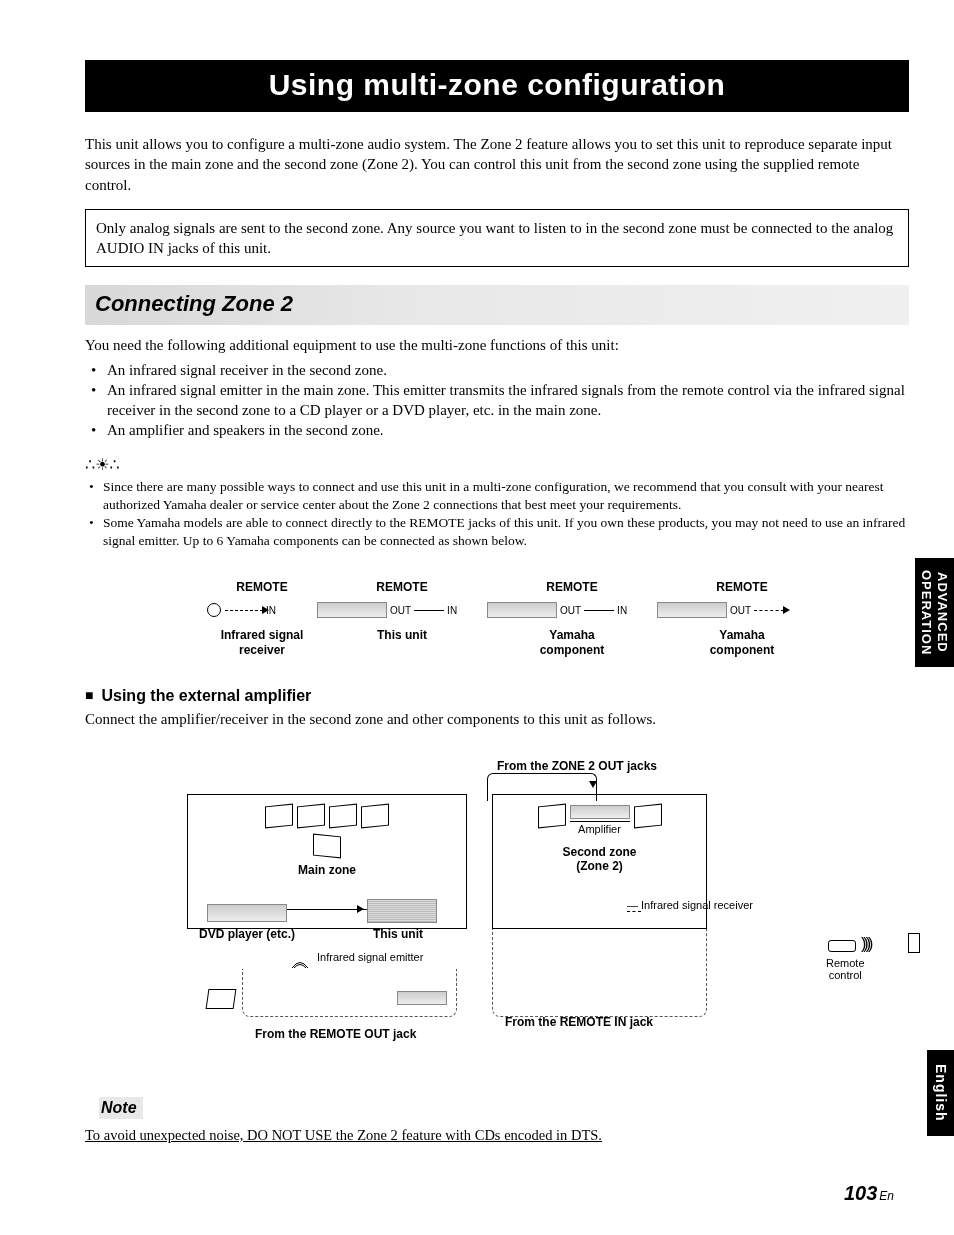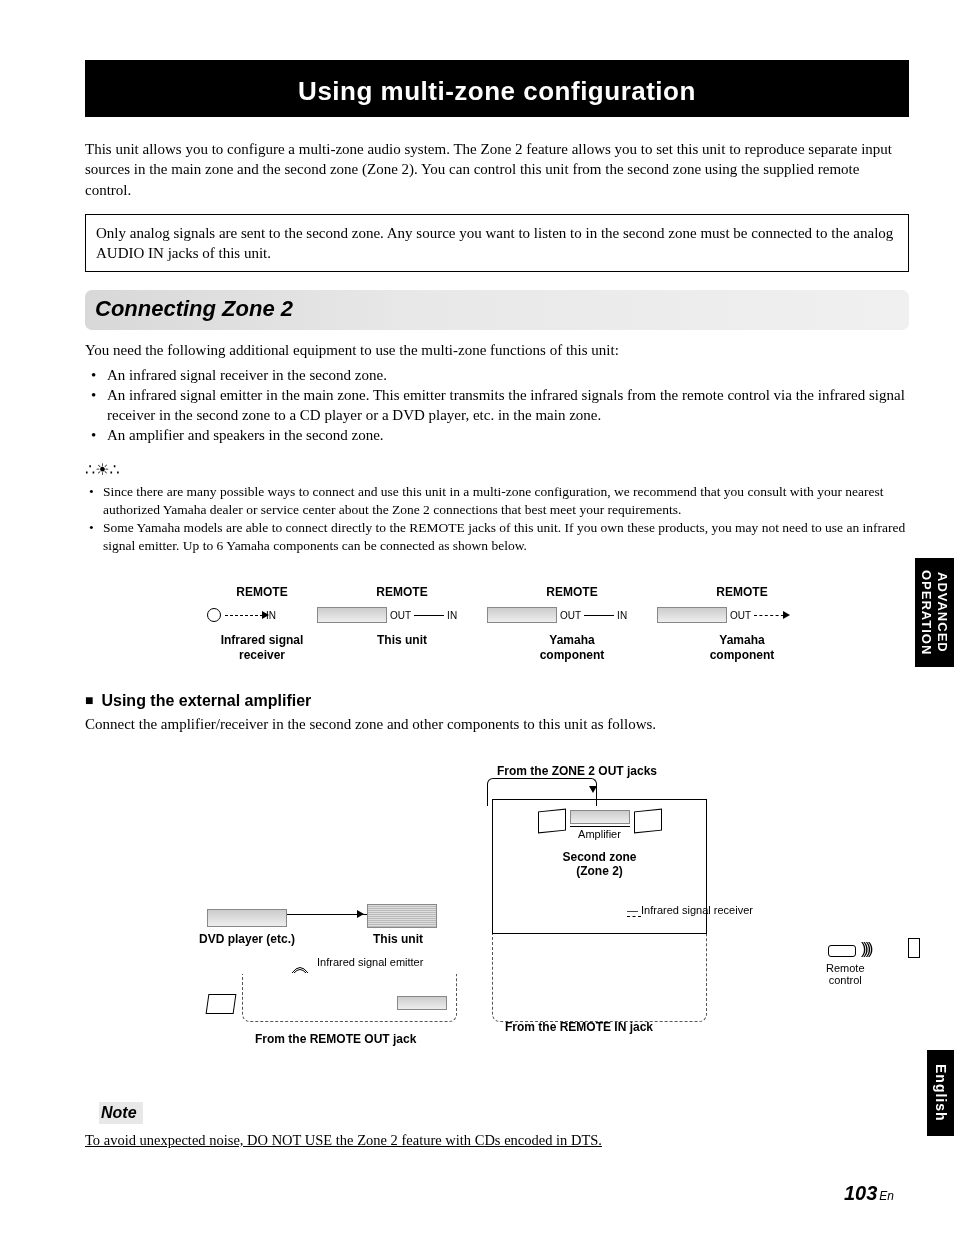--- a/index.html
+++ b/index.html
@@ -10,23 +10,23 @@
     height: 1235px;
     position: relative;
     padding: 60px 45px 40px 85px;
     color: #000;
   }
   .title-bar {
     background: #000;
     color: #fff;
     font-family: Arial, Helvetica, sans-serif;
     font-weight: bold;
-    font-size: 26px;
+    font-size: 30px;
     text-align: center;
-    padding: 16px 0 10px 0;
+    padding: 8px 0 10px 0;
     margin-bottom: 22px;
     letter-spacing: 0.5px;
   }
   .intro {
     font-size: 15px;
     line-height: 1.35;
     margin-bottom: 14px;
   }
   .info-box {
     border: 1.5px solid #000;
@@ -36,21 +36,20 @@
     margin-bottom: 18px;
   }
   .section-header {
     background: linear-gradient(to right, #d8d8d8 0%, #e8e8e8 40%, #f0f0f0 100%);
     font-family: Arial, Helvetica, sans-serif;
     font-weight: bold;
     font-style: italic;
     font-size: 22px;
     padding: 6px 10px 8px 10px;
     margin-bottom: 10px;
-    border-radius: 7px;
   }
   .body-text {
     font-size: 15px;
     line-height: 1.35;
     margin-bottom: 4px;
   }
   ul.bullets {
     list-style: none;
     padding-left: 4px;
     margin-bottom: 14px;
@@ -345,20 +344,32 @@
 </div>
 
 <div class="sub-heading"><span class="square">■</span><span>Using the external amplifier</span></div>
 <p class="body-text">Connect the amplifier/receiver in the second zone and other components to this unit as follows.</p>
 
 <div class="setup-diagram">
   <div class="diag-caption" style="left:310px; top:0;">From the ZONE 2 OUT jacks</div>
   <div style="position:absolute; left:300px; top:14px; width:110px; height:28px; border:1.5px solid #000; border-bottom:none; border-radius:6px 6px 0 0;"></div>
   <div style="position:absolute; left:402px; top:22px; width:0;height:0;border-left:4px solid transparent;border-right:4px solid transparent;border-top:7px solid #000;"></div>
 
+  <div class="zone-box mainzone">
+    <div class="comp-row">
+      <div class="comp-icon"></div>
+      <div class="comp-icon"></div>
+      <div class="comp-icon"></div>
+      <div class="comp-icon"></div>
+    </div>
+    <div style="margin-top:8px">
+        <div class="comp-icon" style="margin:0 auto;transform:skewY(6deg)"></div>
+      </div>
+    <div class="zone-label" style="margin-top:6px">Main zone</div>
+  </div>
 
   <div class="zone-box secondzone">
     <div class="comp-row">
       <div class="comp-icon"></div>
       <div style="text-align:center">
         <div class="small-unit"></div>
         <div style="font-size:11px;border-top:1px solid #000;margin-top:2px;padding-top:1px">Amplifier</div>
       </div>
       <div class="comp-icon"></div>
     </div>

